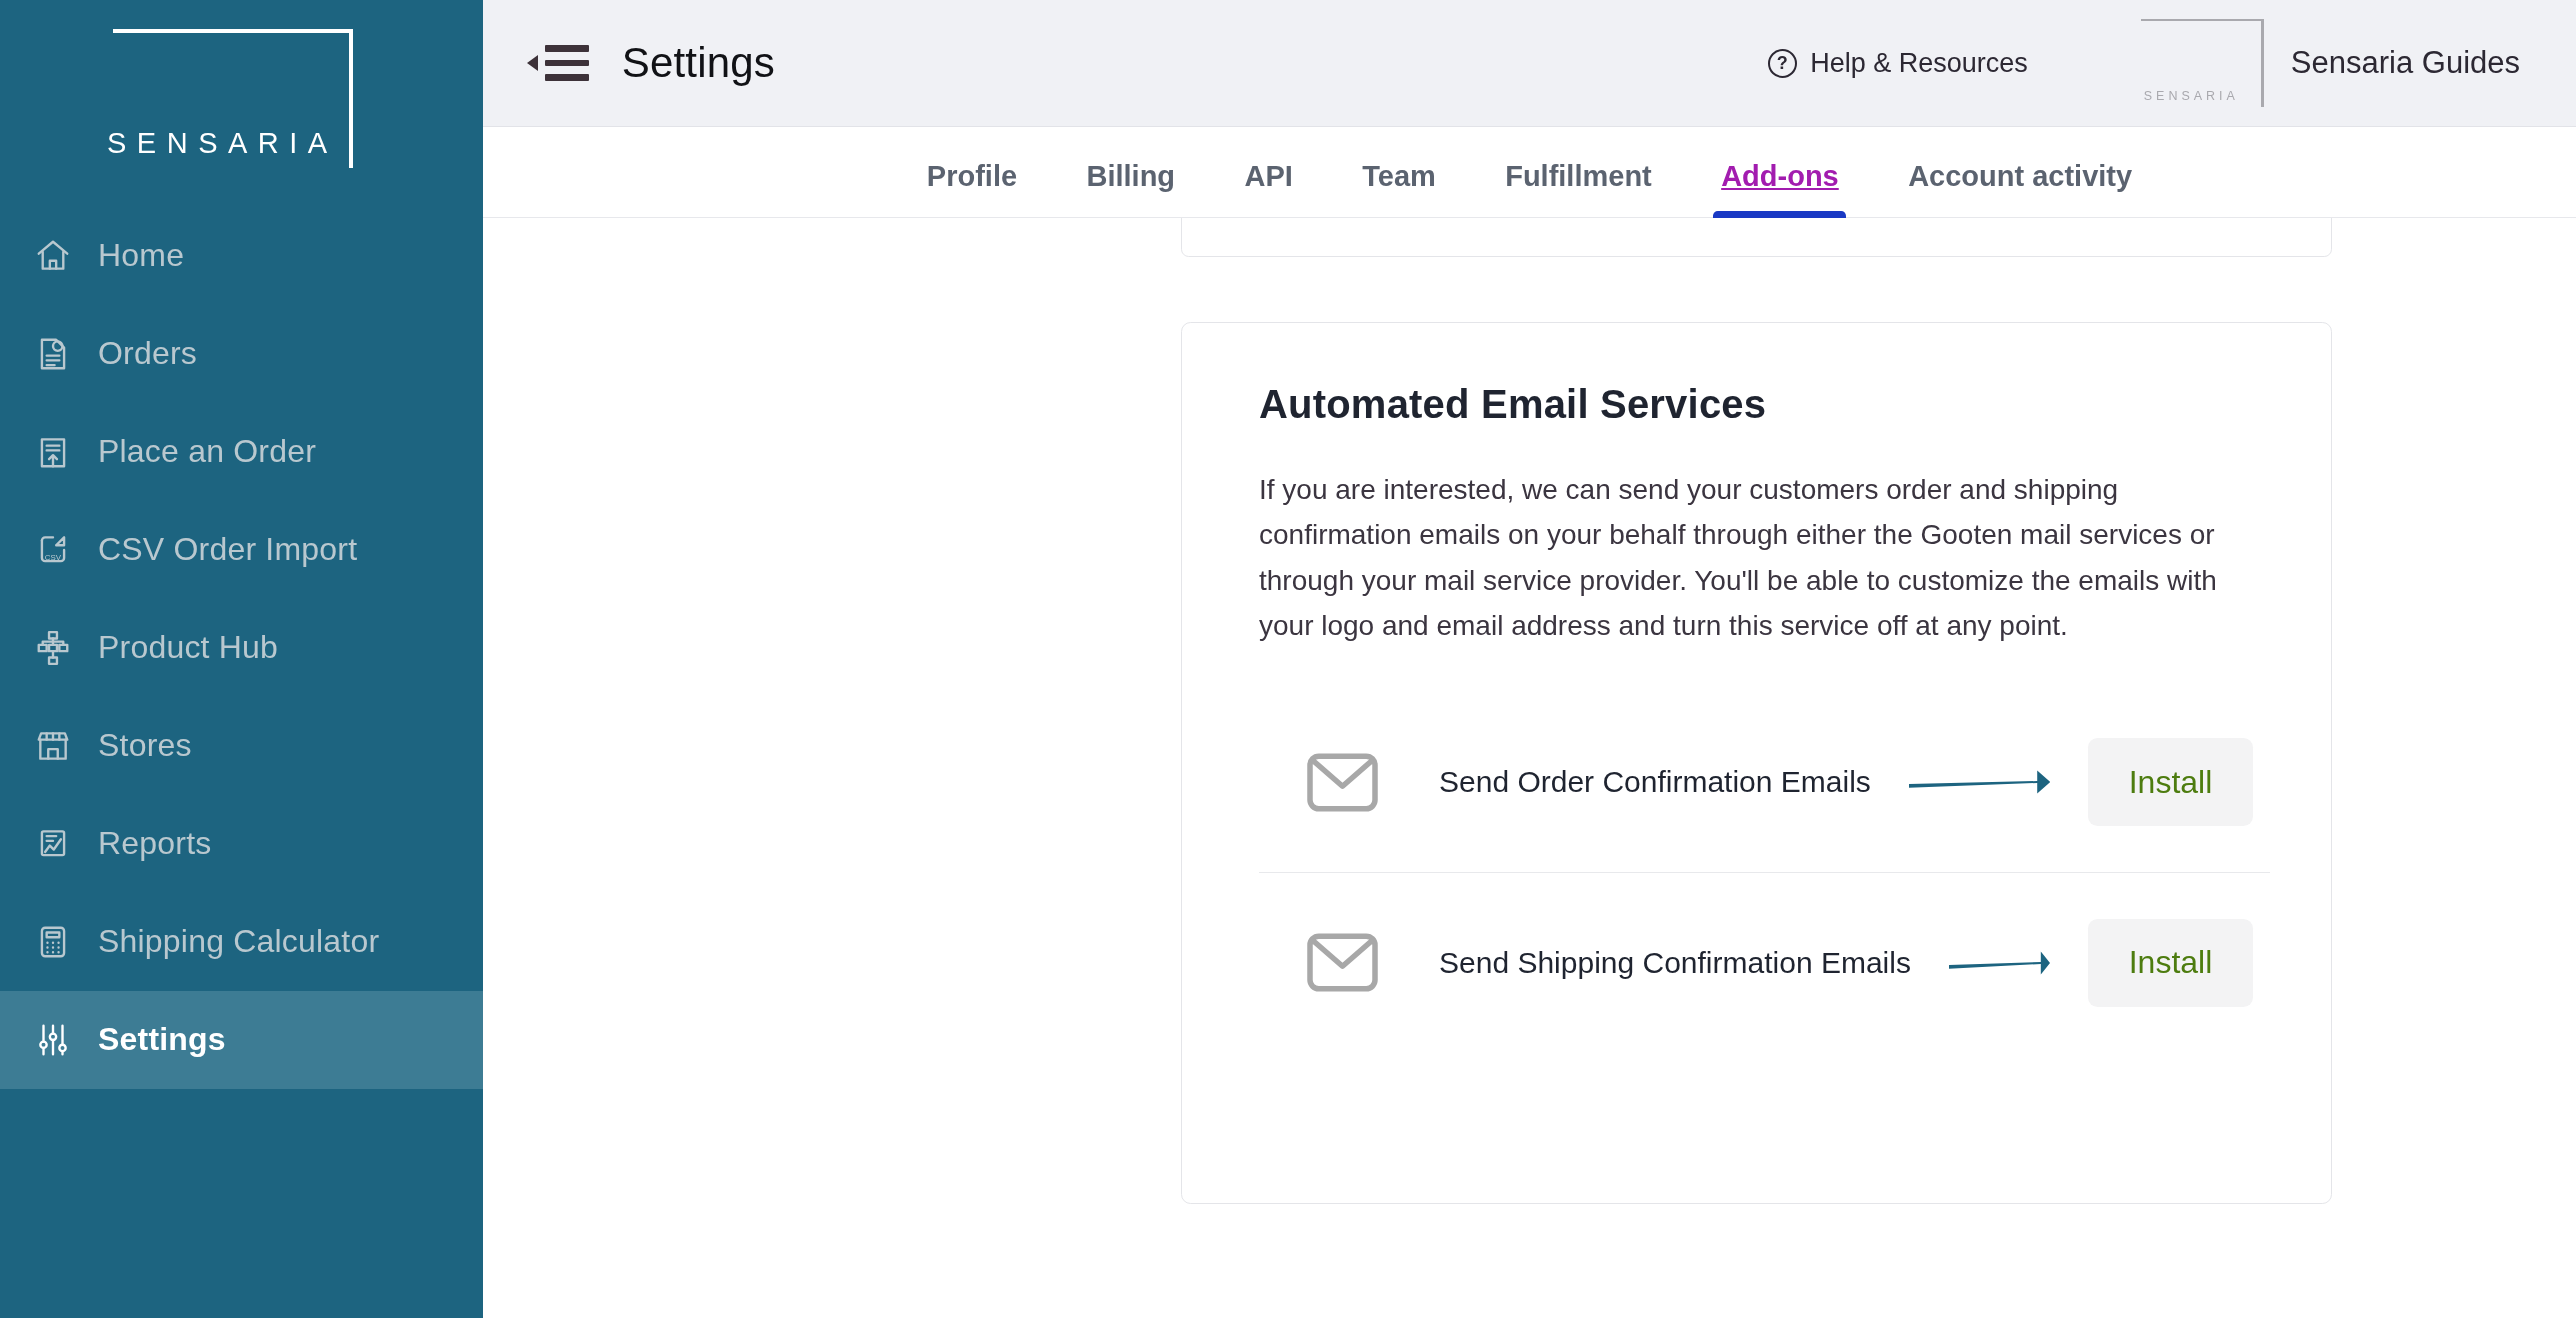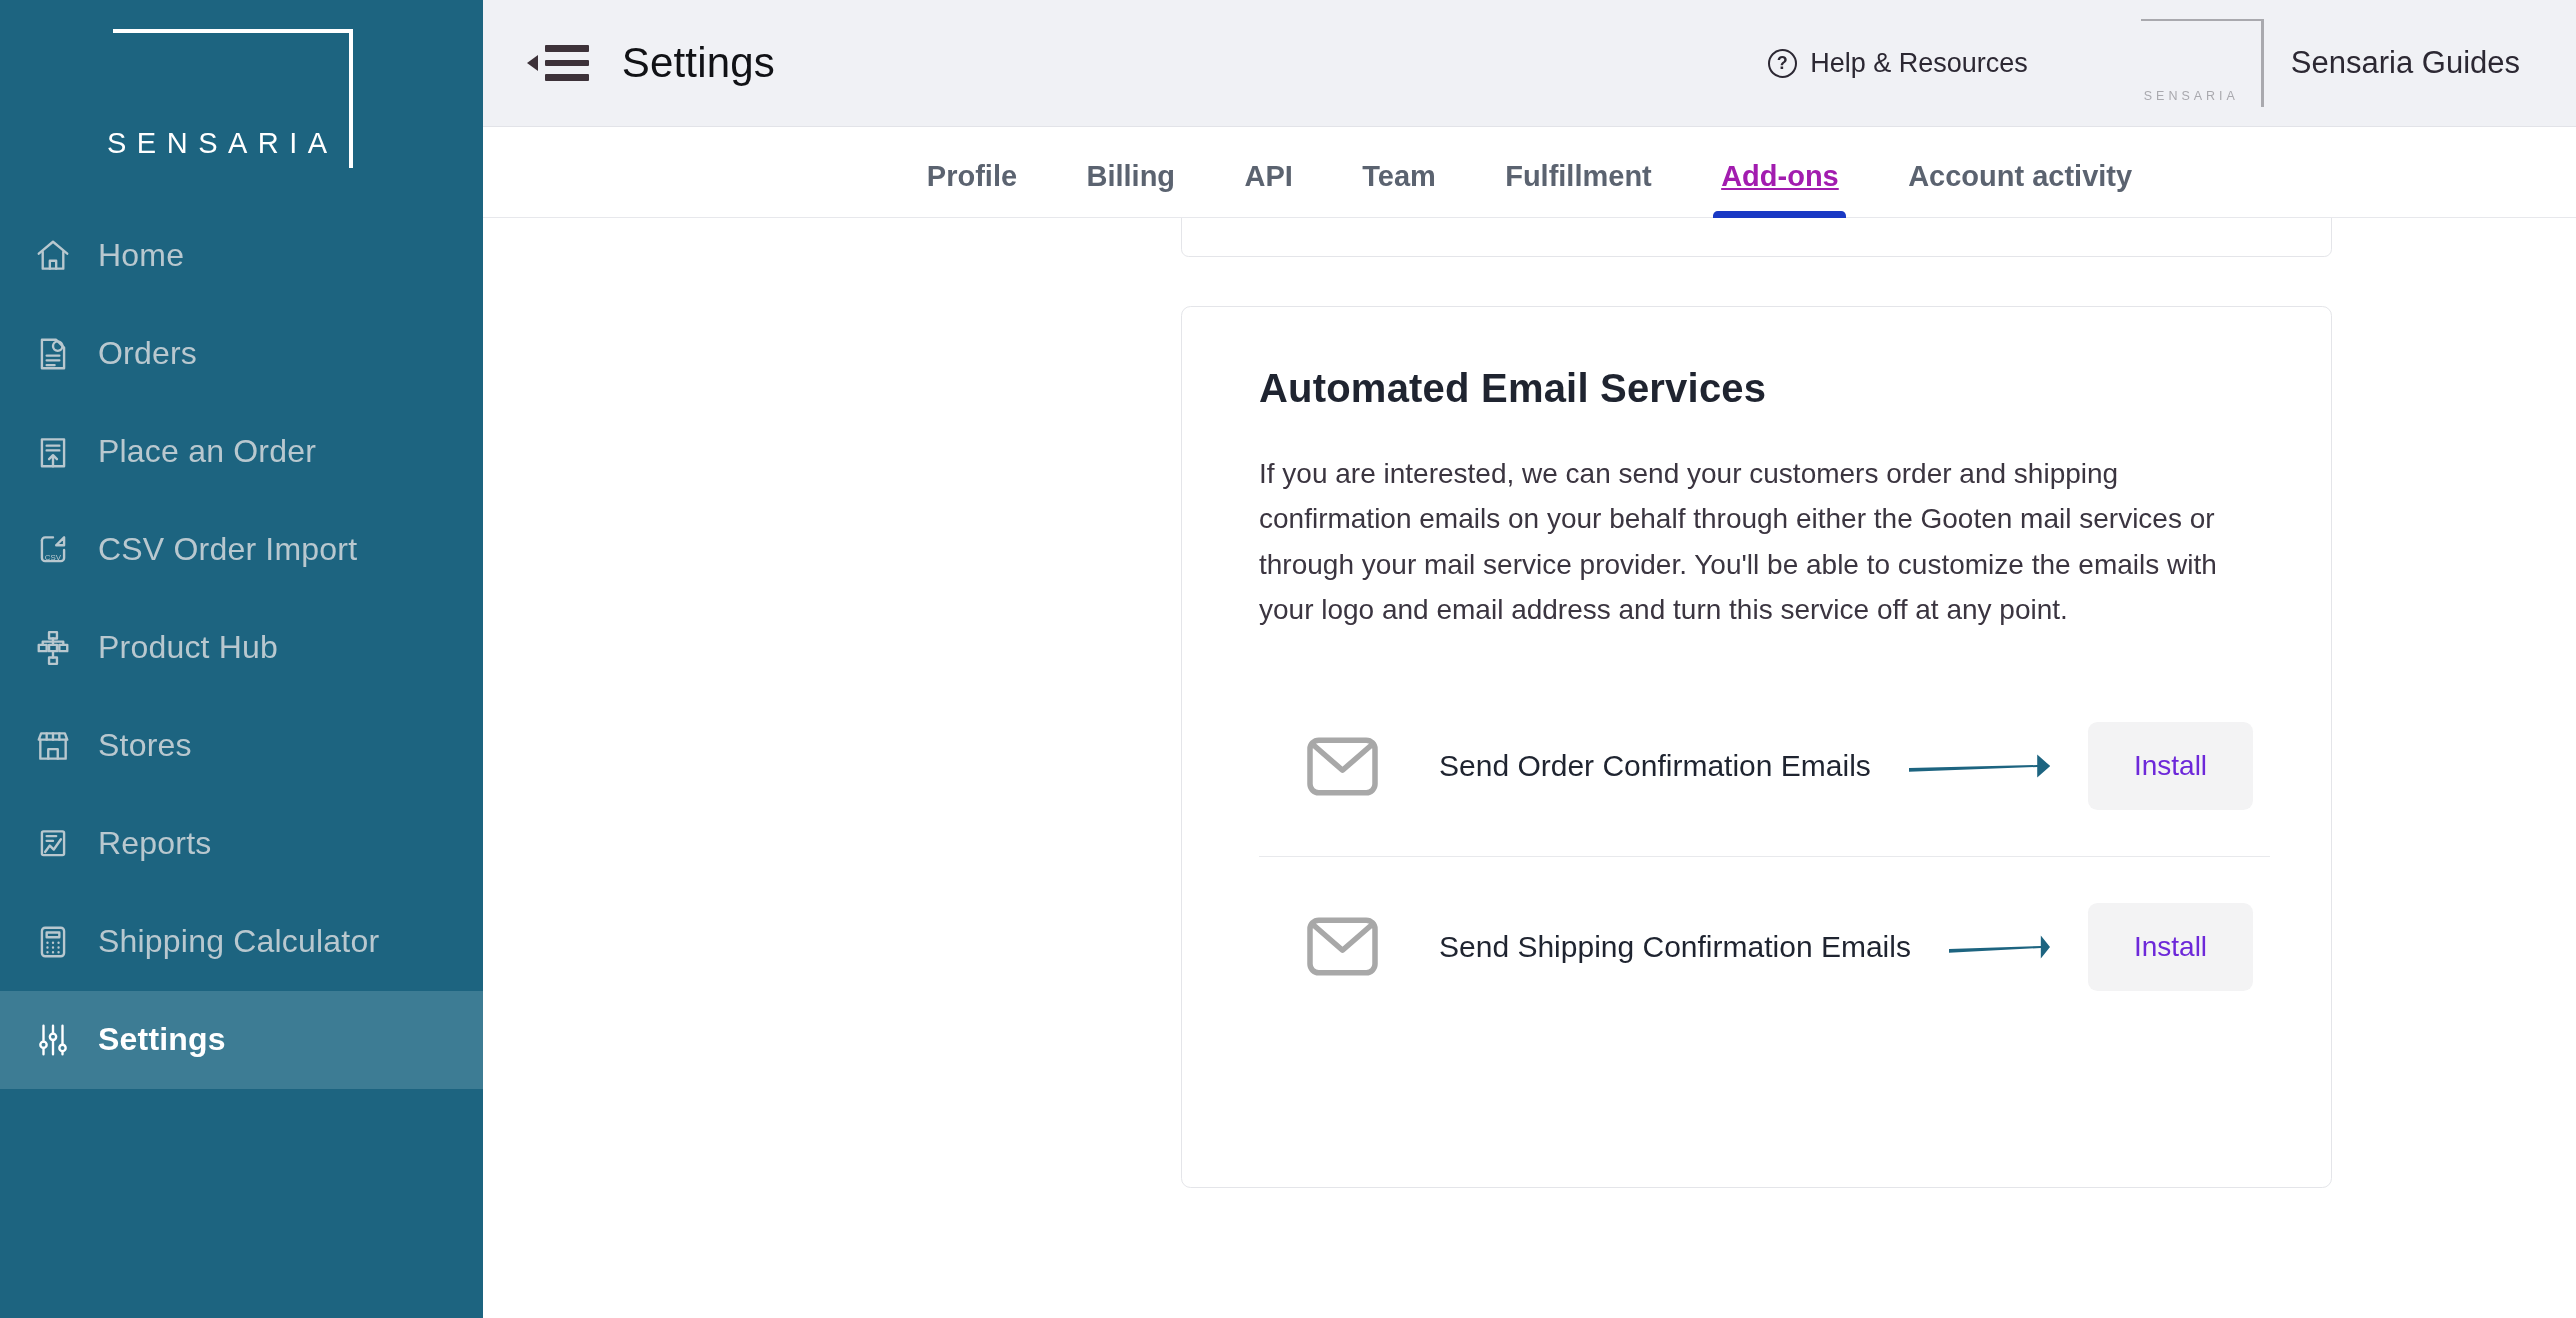--- a/index.html
+++ b/index.html
@@ -204,21 +204,21 @@
     left: 0; right: 0;
     top: -38px;
     height: 77px;
     border: 1.9px solid #e4e5e9;
     border-radius: 7.7px;
     background: #fff;
   }
   .card {
     position: absolute;
     left: 0; right: 0;
-    top: 88px;
+    top: 104px;
     height: 882px;
     border: 1.9px solid #e4e5e9;
     border-radius: 9.6px;
     background: #ffffff;
     padding: 59px 61px 0 77px;
   }
   .card-title {
     font-size: 40px;
     font-weight: 700;
     color: #1f2430;
@@ -258,22 +258,22 @@
     min-width: 0;
   }
   .svc-arrow svg { display: block; width: 100%; height: 38px; }
   .install-btn {
     flex: 0 0 auto;
     min-width: 165px;
     height: 88px;
     background: #f3f3f4;
     border: none;
     border-radius: 9.6px;
-    font-size: 28px;
-    color: #6d28d9;
+    font-size: 32px;
+    color: #4d7c0f;
     font-family: "Liberation Sans", sans-serif;
     cursor: pointer;
     display: flex;
     align-items: center;
     justify-content: center;
     padding: 0 33px;
   }
 </style>
 </head>
 <body>

